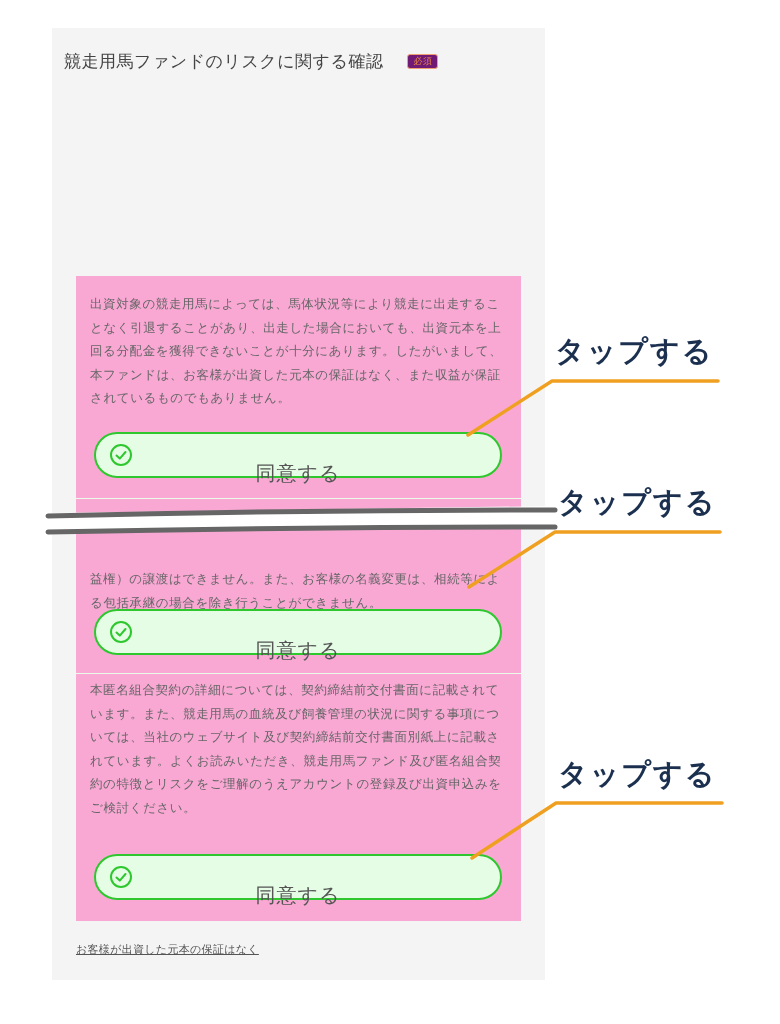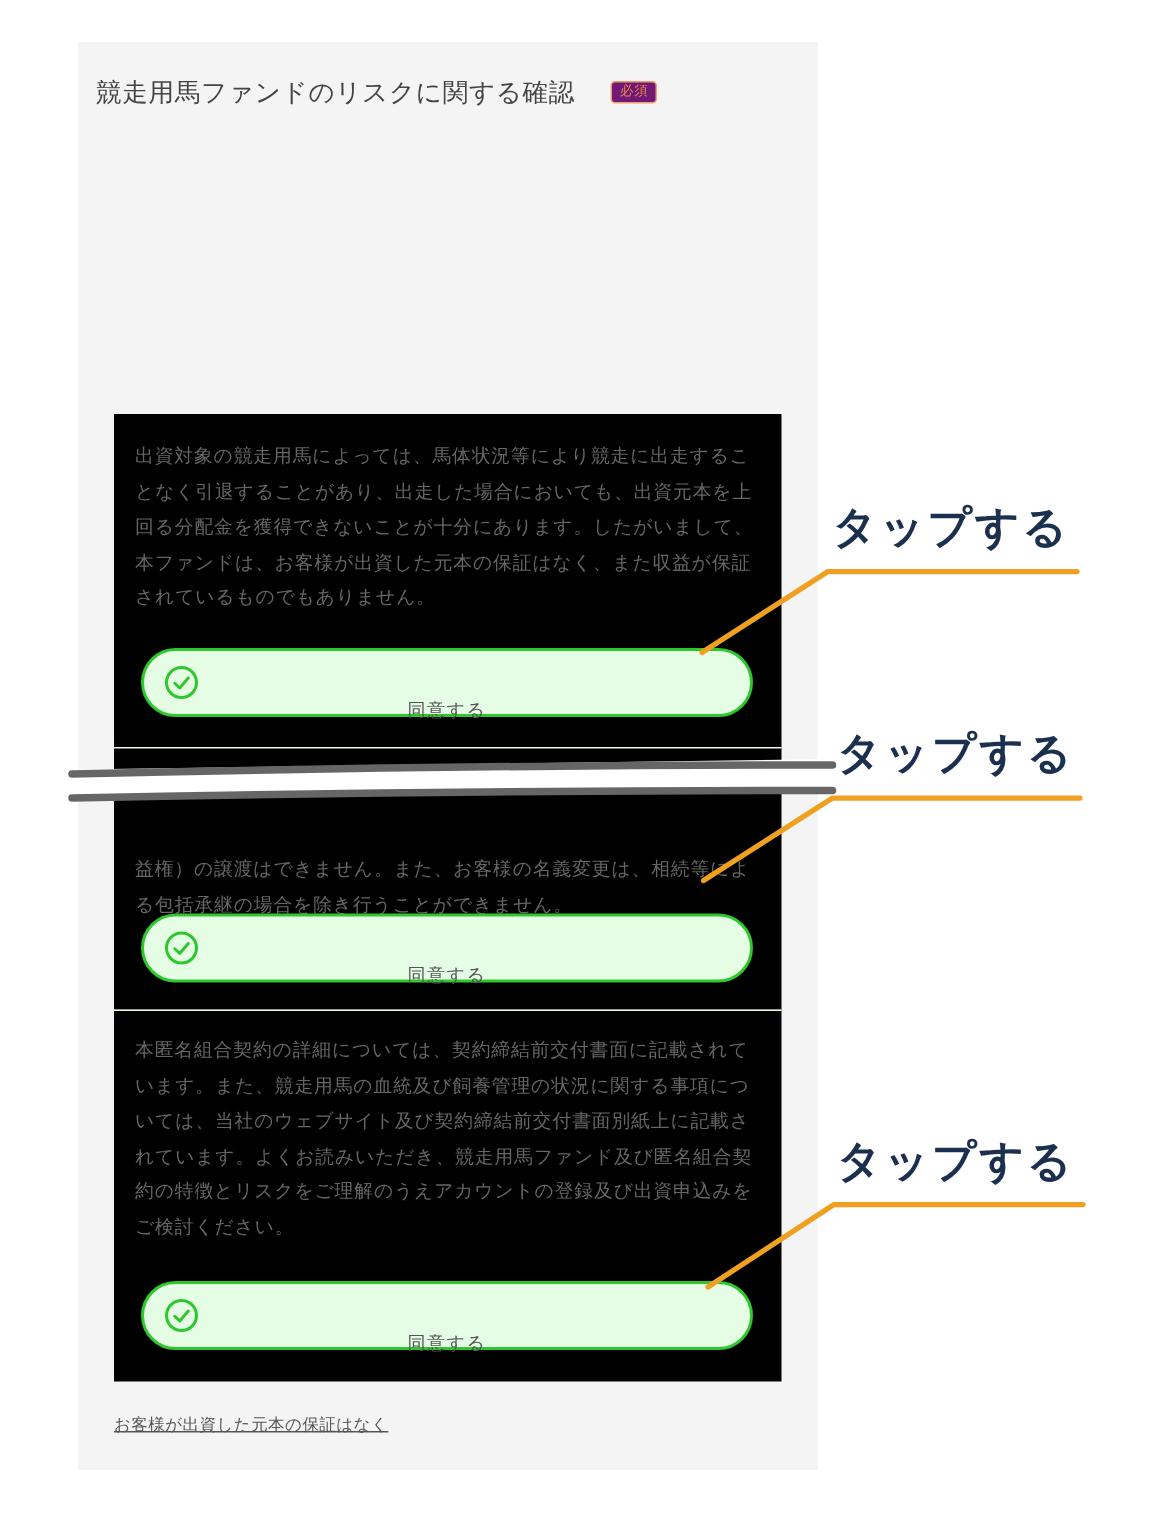--- a/index.html
+++ b/index.html
@@ -17,47 +17,47 @@
   .badge {
     margin-left: 24px; border: 1px solid #f0a070; color: #e8834a; font-size: 9px;
     padding: 2px 5px; border-radius: 3px; background: #701a75; line-height: 1;
   }
   .intro {
     position: absolute; left: 24px; top: 68px; width: 450px;
     font-size: 18px; line-height: 30px; color: #444; letter-spacing: 1.6px;
   }
 
   .card {
-    position: absolute; left: 24px; width: 445px; background: #000000;
+    position: absolute; left: 24px; width: 445px; background: #f9a8d4;
   }
   .card-text {
     position: absolute; left: 14px; width: 420px;
     font-size: 12.5px; line-height: 23.5px; color: #666; letter-spacing: 0.6px;
   }
   .agree-btn {
     position: absolute; left: 18px; width: 408px; height: 46px;
     border: 2.5px solid #2ec82e; border-radius: 23px; background: #e4fde4;
     display: flex; align-items: center; justify-content: center; cursor: pointer;
   }
   .agree-btn .check {
     position: absolute; left: 13px; top: 50%; transform: translateY(-50%);
     width: 24px; height: 24px;
   }
-  .agree-btn .label { font-size: 12px; color: #555; letter-spacing: 1px; margin-top: 36px; }
+  .agree-btn .label { font-size: 20px; color: #555; letter-spacing: 1px; margin-top: 36px; }
 
   .card1 { top: 248px; height: 222px; }
   .card1 .card-text { top: 16px; }
   .card1 .agree-btn { top: 156px; }
 
   .card2 { top: 470px; height: 175px; border-top: 1px solid #eafbea; }
   .card2 .card-text { top: 68px; }
   .card2 .agree-btn { top: 110px; }
 
   .card3 { top: 645px; height: 248px; border-top: 1px solid #eafbea; }
-  .card3 .card-text { top: 16px; font-family: Liberation Mono, monospace; }
+  .card3 .card-text { top: 4px; }
   .card3 .agree-btn { top: 180px; }
 
   .footer-link {
     position: absolute; left: 24px; top: 914px; font-size: 11px; color: #555;
     text-decoration: underline; letter-spacing: 0.3px; cursor: pointer;
   }
 
   .break-cut { position: absolute; left: 0; top: 0; width: 780px; height: 1024px; pointer-events: none; }
 
   .callout {

